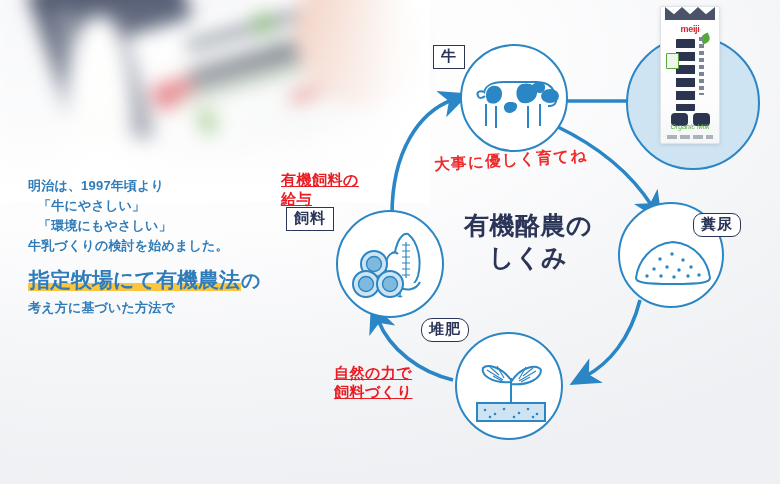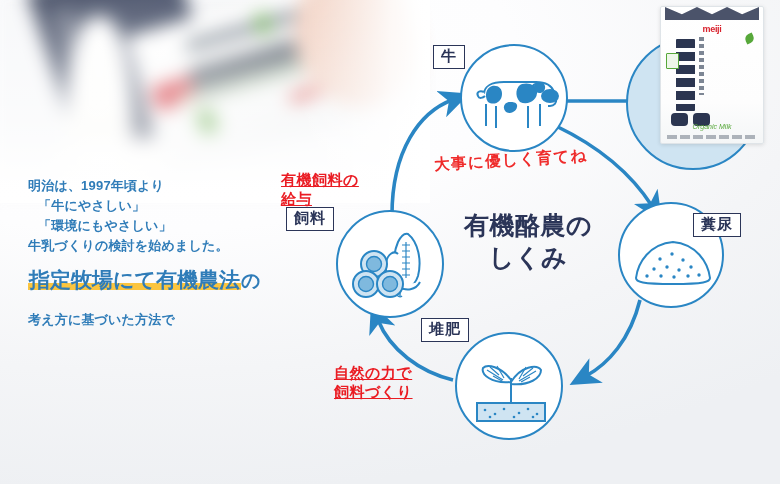--- a/index.html
+++ b/index.html
@@ -75,21 +75,21 @@
     pointer-events:none;
   }
 
   
   .copy{
     position:absolute;left:28px;top:176px;width:310px;
     color:#2f7cb8;line-height:1.55;
   }
   .copy .line{font-size:13px;font-weight:700;letter-spacing:.2px;white-space:nowrap;}
   .copy .line.indent{padding-left:10px;}
-  .hl-line{position:relative;margin-top:7px;margin-bottom:14px;white-space:nowrap;}
+  .hl-line{position:relative;margin-top:7px;margin-bottom:2px;white-space:nowrap;font-family:Liberation Serif, serif;}
   .hl-strong{
     position:relative;display:inline;
     font-size:21px;font-weight:800;color:#2f7cb8;
     background:linear-gradient(transparent 64%, #fbc53f 64%, #fbc53f 96%, transparent 96%);
     padding:0 1px;
   }
   .hl-tail{font-size:19px;font-weight:700;}
 
   
   svg.diagram{position:absolute;left:0;top:0;width:780px;height:484px;overflow:visible;}
@@ -121,21 +121,21 @@
     position:absolute;left:438px;top:209px;width:180px;
     color:#2b3558;font-size:25px;font-weight:700;line-height:1.28;
     text-align:center;letter-spacing:.5px;
   }
 
   
   .carton-icon{
     position:absolute;left:660px;top:6px;width:58px;height:136px;
     background:linear-gradient(180deg,#ffffff 0%,#fdfdfd 70%,#f4f6f7 100%);
     border:1px solid #dfe4e8;border-radius:2px;
-    box-shadow:0 1px 4px rgba(0,0,0,.12);overflow:hidden;padding-left:44px;
+    box-shadow:0 1px 4px rgba(0,0,0,.12);overflow:hidden;
   }
   .ci-top{position:absolute;left:4px;top:0;right:4px;height:13px;background:#2b3550;
           clip-path:polygon(0 0,18% 55%,34% 0,50% 55%,66% 0,82% 55%,100% 0,100% 100%,0 100%);opacity:.85;}
   .ci-meiji{position:absolute;left:0;right:0;top:17px;text-align:center;font-size:9px;font-weight:800;color:#d8212c;letter-spacing:-.3px;}
   .ci-leaf{position:absolute;right:9px;top:27px;width:9px;height:9px;background:#57a83a;border-radius:60% 0 60% 0;transform:rotate(-25deg);}
   .ci-vtxt{position:absolute;left:15px;top:32px;width:19px;height:72px;
            background:repeating-linear-gradient(180deg,#2b3550 0 9px,transparent 9px 13px);border-radius:1px;}
   .ci-vtxt2{position:absolute;left:38px;top:30px;width:5px;height:58px;
            background:repeating-linear-gradient(180deg,#7d8694 0 4px,transparent 4px 7px);}
   .ci-org{position:absolute;left:5px;top:46px;width:11px;height:14px;border:1px solid #57a83a;border-radius:1px;background:#eef7e9;}
@@ -242,21 +242,21 @@
           <circle cx="59" cy="66" r="1.7"></circle>
         <circle cx="71" cy="63" r="1.7"></circle>
           <circle cx="27" cy="72" r="1.7"></circle>
           <circle cx="41" cy="72" r="1.7"></circle>
         <circle cx="54" cy="73" r="1.7"></circle>
           <circle cx="68" cy="72" r="1.7"></circle>
           <circle cx="79" cy="71" r="1.7"></circle>
       </g>
     </svg>
   </div>
-  <div class="tag" style="left:693px;top:213px;">糞尿</div>
+  <div class="tag" style="left:693px;top:213px;border-radius:9px;">糞尿</div>
 
   <div class="node" style="left:455px;top:332px;width:108px;height:108px;">
     <svg viewBox="0 0 108 108" width="108" height="108">
       <g stroke="#2a86c4" stroke-width="2" fill="none">
         <path d="M54,70 L54,44"></path>
         <path d="M54,46 C44,32 30,30 26,34 C24,40 34,50 54,48 Z" fill="#fff"></path>
         <path d="M54,48 C64,32 80,30 84,36 C84,44 72,52 54,50 Z" fill="#fff"></path>
         <path d="M30,36 L46,46 M33,33 L42,41 M36,42 L45,47 M40,32 L47,44" stroke-width="1.2"></path>
         <path d="M79,37 L62,47 M76,34 L66,42 M73,43 L64,48 M69,33 L62,45" stroke-width="1.2"></path>
       </g>
@@ -267,21 +267,21 @@
           <circle cx="47" cy="75" r="1.3"></circle>
         <circle cx="62" cy="79" r="1.3"></circle>
           <circle cx="71" cy="75" r="1.3"></circle>
           <circle cx="80" cy="80" r="1.3"></circle>
         <circle cx="33" cy="83" r="1.3"></circle>
           <circle cx="57" cy="83" r="1.3"></circle>
           <circle cx="76" cy="83" r="1.3"></circle>
       </g>
     </svg>
   </div>
-  <div class="tag" style="left:421px;top:318px;">堆肥</div>
+  <div class="tag" style="left:421px;top:318px;border-radius:11px;">堆肥</div>
 
   <div class="node" style="left:336px;top:210px;width:108px;height:108px;">
     <svg viewBox="0 0 108 108" width="108" height="108">
       <g stroke="#2a86c4" stroke-width="2" fill="none">
         <path d="M70,22 C80,30 84,48 80,64 C76,76 66,80 60,74 C54,66 54,44 60,30 C63,24 67,21 70,22 Z" fill="#fff"></path>
         <path d="M68,30 L68,66" stroke-width="1.2"></path>
         <path d="M64,33 L72,33 M64,39 L72,39 M64,45 L72,45 M64,51 L72,51 M64,57 L72,57 M64,63 L72,63" stroke-width="1.1"></path>
         <path d="M60,74 C52,72 46,62 48,50 C50,42 56,38 60,42" fill="#fff"></path>
         <path d="M60,74 C68,80 78,78 82,70" fill="#fff"></path>
         <path d="M62,76 L62,84 M58,80 C58,84 62,86 64,84" stroke-width="1.4"></path>

